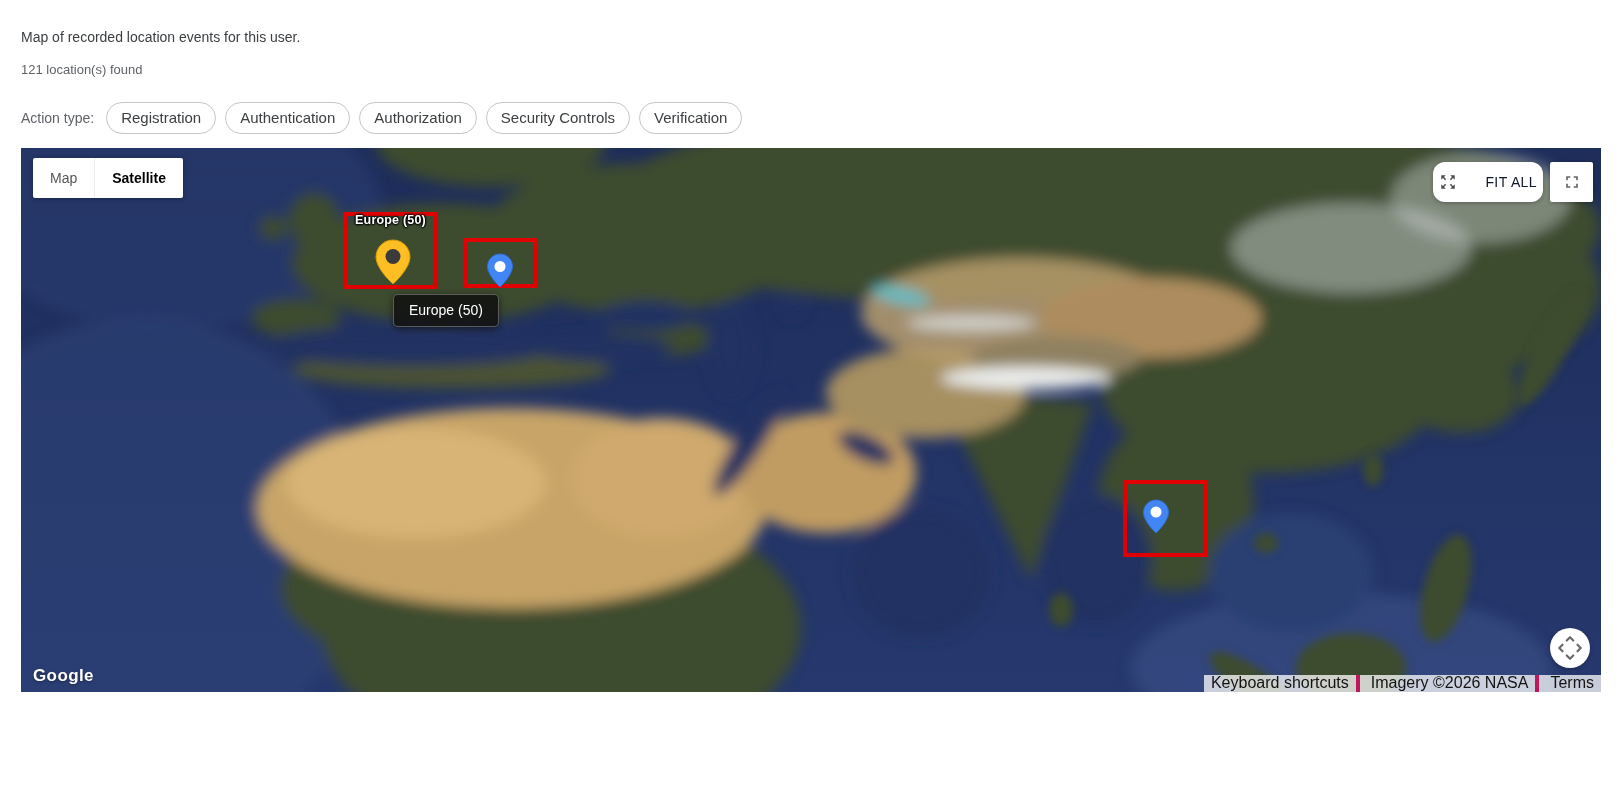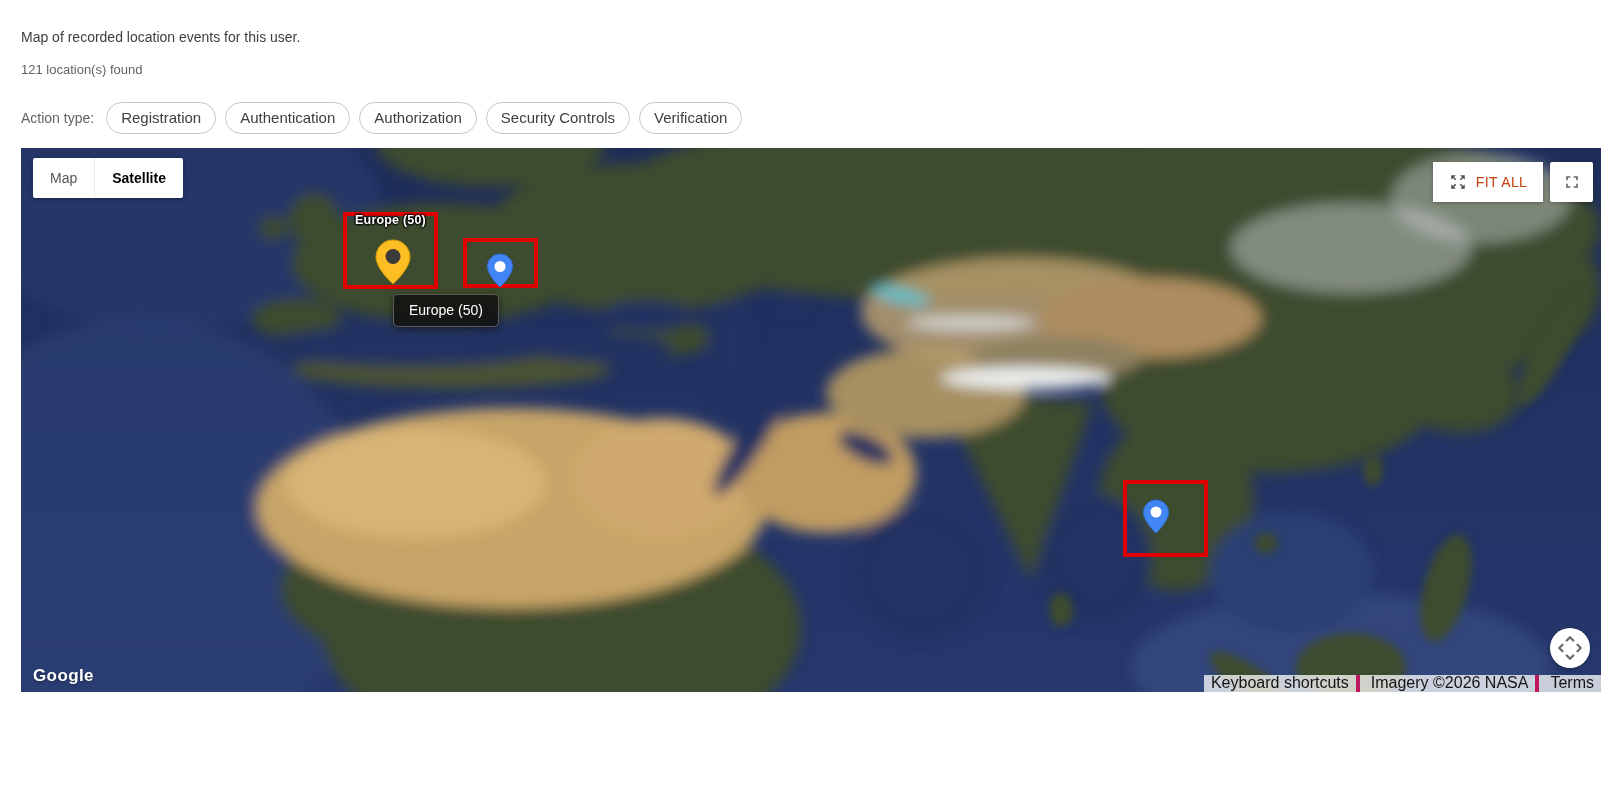--- a/index.html
+++ b/index.html
@@ -39,23 +39,23 @@
   
   .maptype { position:absolute; top:10px; left:12px; display:flex; height:40px;
     border-radius:2px; overflow:hidden; box-shadow:0 1px 4px rgba(0,0,0,.3); }
   .maptype-btn { background:#fff; border:none; padding:0 17px; font-size:14px;
     color:#565656; cursor:pointer; font-family:inherit; }
   .maptype-btn + .maptype-btn { border-left:1px solid #ececec; }
   .maptype-btn.selected { color:#000; font-weight:bold; }
 
   
   .fit-all { position:absolute; top:14px; left:1412px; width:110px; height:40px;
-    background:#fff; border:none; border-radius:0; box-shadow:0 1px 4px rgba(0,0,0,.3);
-    display:flex; align-items:center; justify-content:center; gap:9px;
-    font-size:14px; letter-spacing:.4px; color:#c2410c; cursor:pointer; font-family:inherit; }
+    background:#fff; border:none; border-radius:12px; box-shadow:0 1px 4px rgba(0,0,0,.3);
+    display:flex; align-items:center; justify-content:space-between; gap:9px;
+    font-size:14px; letter-spacing:.4px; color:#0f172a; cursor:pointer; font-family:inherit; }
   .fullscreen-btn { position:absolute; top:14px; left:1529px; width:43px; height:40px;
     background:#fff; border:none; border-radius:2px; box-shadow:0 1px 4px rgba(0,0,0,.3);
     display:flex; align-items:center; justify-content:center; cursor:pointer; }
 
   
   .hl-rect { position:absolute; border:4px solid #e10000; pointer-events:none; }
   .rect-a { left:322px; top:64px;  width:95px; height:77px; }
   .rect-b { left:442px; top:90px;  width:75px; height:50px; }
   .rect-c { left:1102px; top:332px; width:85px; height:77px; }
 

